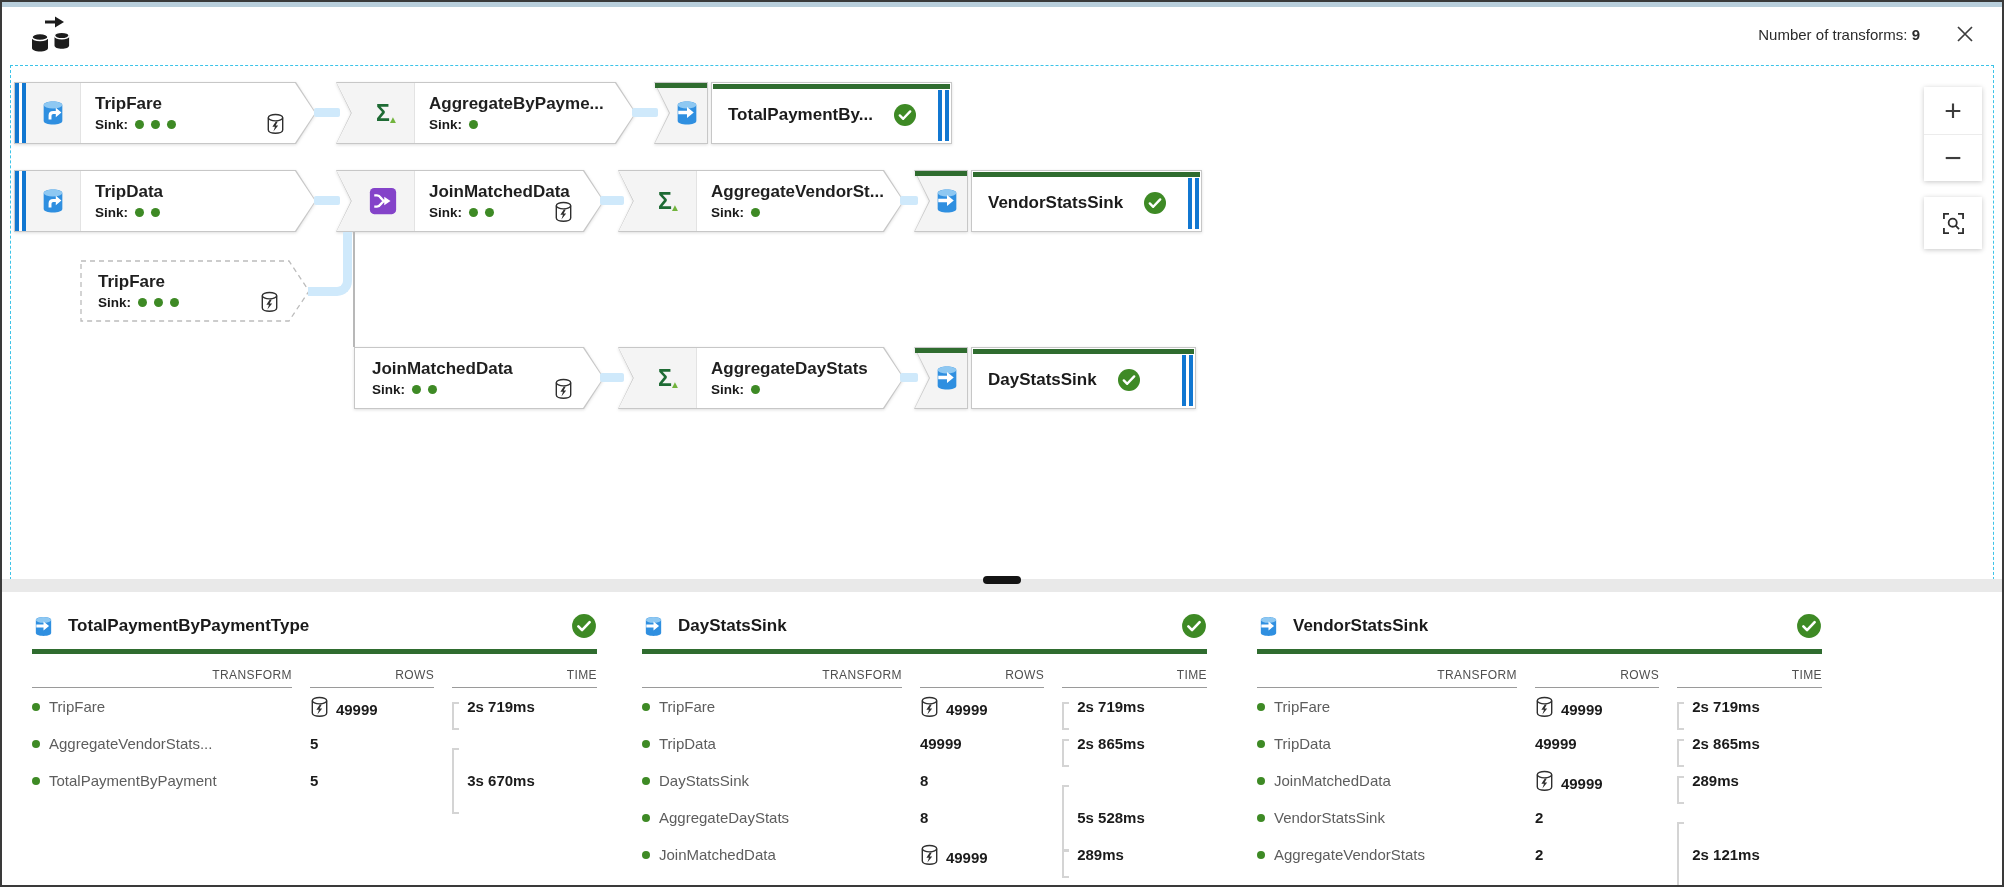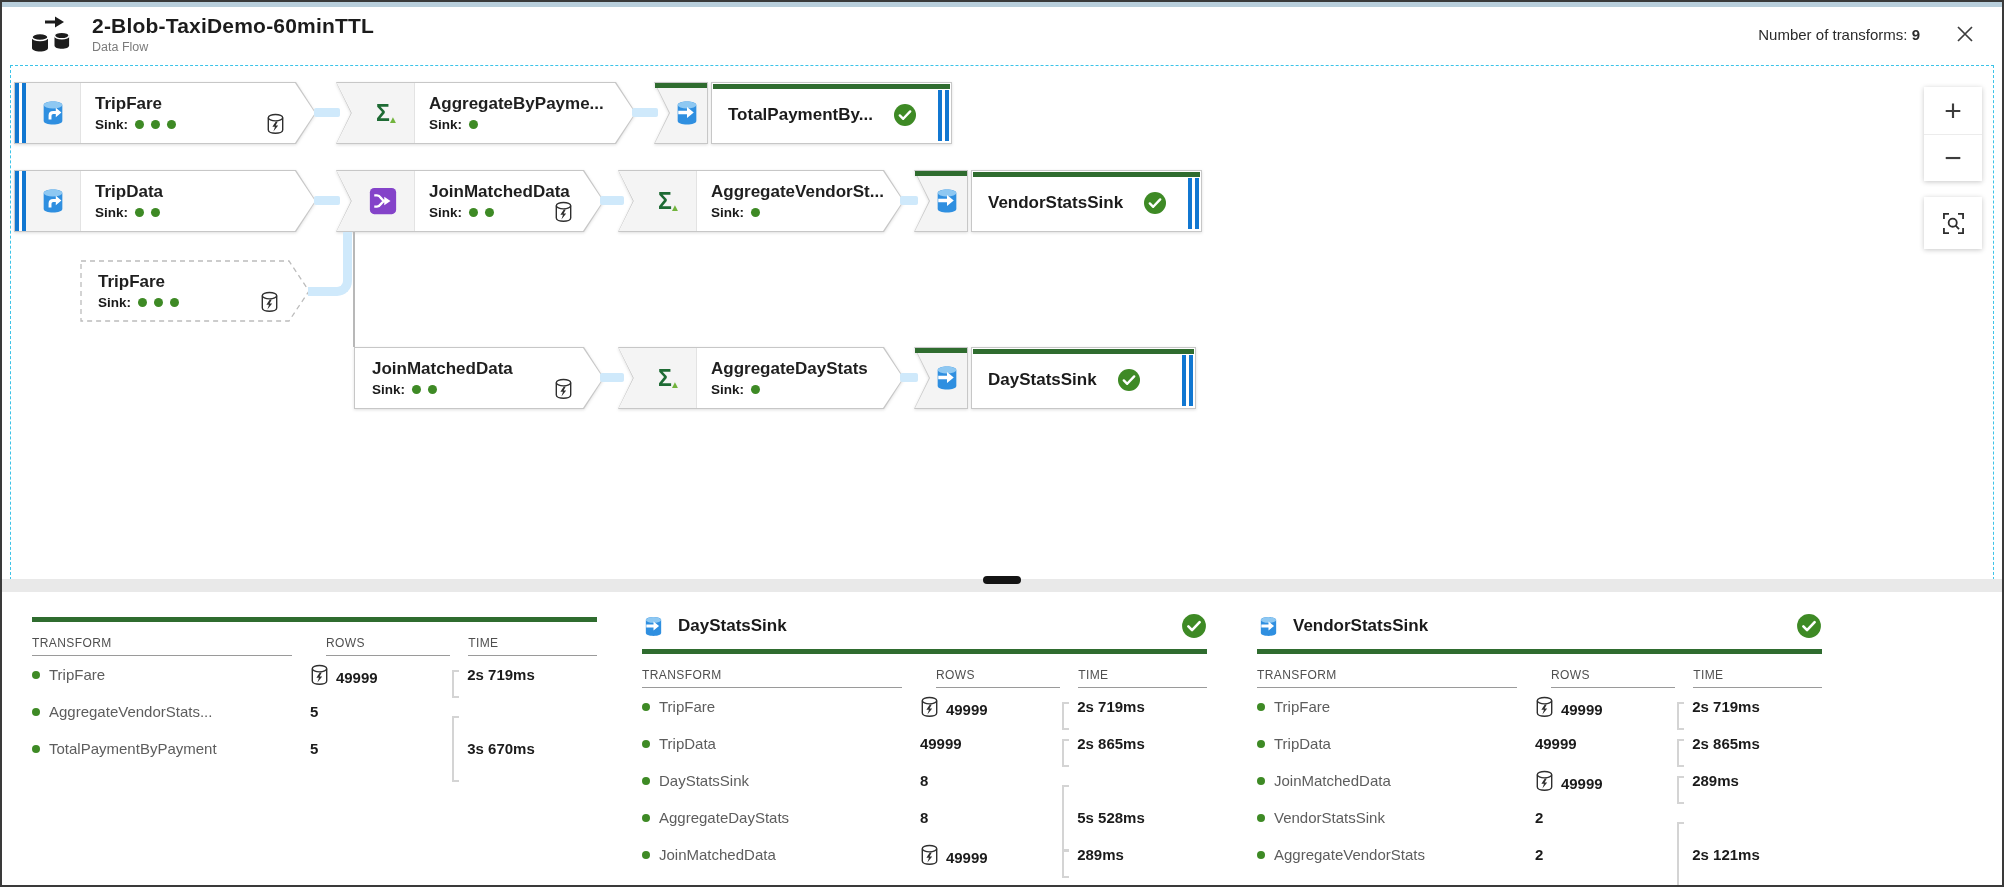--- a/index.html
+++ b/index.html
@@ -59,24 +59,24 @@
   
   .dragstrip{position:absolute;left:0;right:0;top:520px;height:13px;background:#e9e9e9;}
   .draghandle{position:absolute;top:517px;left:50%;transform:translateX(-50%);width:38px;height:8px;background:#141414;border-radius:4px;cursor:row-resize;z-index:5;}
   
   .panel{position:absolute;top:590px;left:0;right:0;bottom:0;background:#fff;}
   .tbl{position:absolute;top:18px;width:565px;}
   .thead{display:flex;align-items:center;height:32px;gap:13px;}
   .ttitle{font-size:17px;font-weight:700;color:#1a1a1a;white-space:nowrap;}
   .tcheck{margin-left:auto;line-height:0;}
   .tbar{height:5px;background:#2f6c2f;margin-top:7px;}
-  .tcols{display:flex;margin-top:8px;height:26px;align-items:flex-end;}
+  .tcols{display:flex;margin-top:8px;height:26px;align-items:flex-end;text-align:right;}
   .tcol{font-size:12px;color:#4f4f4f;border-bottom:1px solid #9a9a9a;padding-bottom:5px;letter-spacing:.4px;}
   .tcol.c0{flex:0 0 46%;margin-right:18px;}
-  .tcol.c1{flex:0 0 22%;margin-right:18px;margin-left:16px;}
+  .tcol.c1{flex:0 0 22%;margin-right:18px;}
   .tcol.c2{flex:1;margin-top:44px;}
   .trow{display:flex;align-items:center;height:37px;}
   .cell{display:flex;align-items:center;}
   .cell.name{flex:0 0 46%;margin-right:18px;gap:9px;min-width:0;}
   .cell.name .dot{width:8px;height:8px;}
   .rname{font-size:15px;color:#5d5d5d;white-space:nowrap;}
   .cell.rowsc{flex:0 0 22%;margin-right:18px;gap:7px;align-items:flex-end;}
   .rval{font-size:15px;font-weight:700;color:#1b1b1b;}
   .cell.timec{flex:1;position:relative;}
   .tval{font-size:15px;font-weight:700;color:#1b1b1b;padding-left:15px;}
@@ -93,24 +93,20 @@
     <div class="hicon">
       <svg width="48" height="44" viewBox="0 0 48 44">
         <path d="M17 10h12" stroke="#1c1c1c" stroke-width="3" fill="none"></path>
         <path d="M27 4.5l9 5.5-9 5.5z" fill="#1c1c1c"></path>
         <path d="M4 25c0-2.2 3.6-3.6 8-3.6s8 1.4 8 3.6v11c0 2.2-3.6 3.6-8 3.6s-8-1.4-8-3.6z" fill="#1c1c1c"></path>
         <ellipse cx="12" cy="25" rx="8" ry="3.6" fill="#1c1c1c" stroke="#fff" stroke-width="1.5"></ellipse>
         <path d="M26.5 23.5c0-2 3.3-3.3 7.3-3.3s7.3 1.3 7.3 3.3v10c0 2-3.3 3.3-7.3 3.3s-7.3-1.3-7.3-3.3z" fill="#1c1c1c"></path>
         <ellipse cx="33.8" cy="23.5" rx="7.3" ry="3.3" fill="#1c1c1c" stroke="#fff" stroke-width="1.5"></ellipse>
       </svg>
     </div>
-    <div class="htitles">
-      <div class="htitle">2-Blob-TaxiDemo-60minTTL</div>
-      <div class="hsub">Data Flow</div>
-    </div>
     <div class="hright">
       <span class="ntrans"><span>Number of transforms:</span> <b>9</b></span>
       <button class="closebtn" title="Close">
         <svg width="22" height="22" viewBox="0 0 22 22" fill="none" stroke="#3d3d3d" stroke-width="1.7">
             <path d="M4 4l14 14M18 4L4 18"></path>
           </svg>
       </button>
     </div>
   </header>
 
@@ -389,20 +385,32 @@
       </svg>
     </button>
 
     <div class="dragstrip"></div>
     <div class="draghandle"></div>
   </div>
 
   <div class="panel">
     <div id="tables">
         <div class="tbl" style="left:30px">
+          <div class="thead">
+            <span style="line-height:0"><svg width="23" height="23" viewBox="0 0 24 24">
+                <path d="M4 5.2C4 3.4 7.6 2.2 12 2.2s8 1.2 8 3v13.6c0 1.8-3.6 3-8 3s-8-1.2-8-3z" fill="#2f8fe0"></path>
+                <ellipse cx="12" cy="5.2" rx="8" ry="3" fill="#8ec8f2"></ellipse>
+                <path d="M4.5 10h7.5V6.8l5.8 4.7-5.8 4.7v-3.2H4.5z" fill="#fff"></path>
+              </svg></span>
+            <span class="ttitle">TotalPaymentByPaymentType</span>
+            <span class="tcheck"><svg width="26" height="26" viewBox="0 0 24 24">
+                <circle cx="12" cy="12" r="11" fill="#3e8a25"></circle>
+                <path d="M6.8 12.4l3.4 3.4 7-7.4" stroke="#fff" stroke-width="2.4" fill="none" stroke-linecap="round" stroke-linejoin="round"></path>
+              </svg></span>
+          </div>
           <div class="tbar"></div>
           <div class="tcols">
             <span class="tcol c0">TRANSFORM</span>
             <span class="tcol c1">ROWS</span>
             <span class="tcol c2">TIME</span>
           </div>
           <div class="trows">
             <div class="trow">
               <span class="cell name">
                 <span class="dot"></span>

